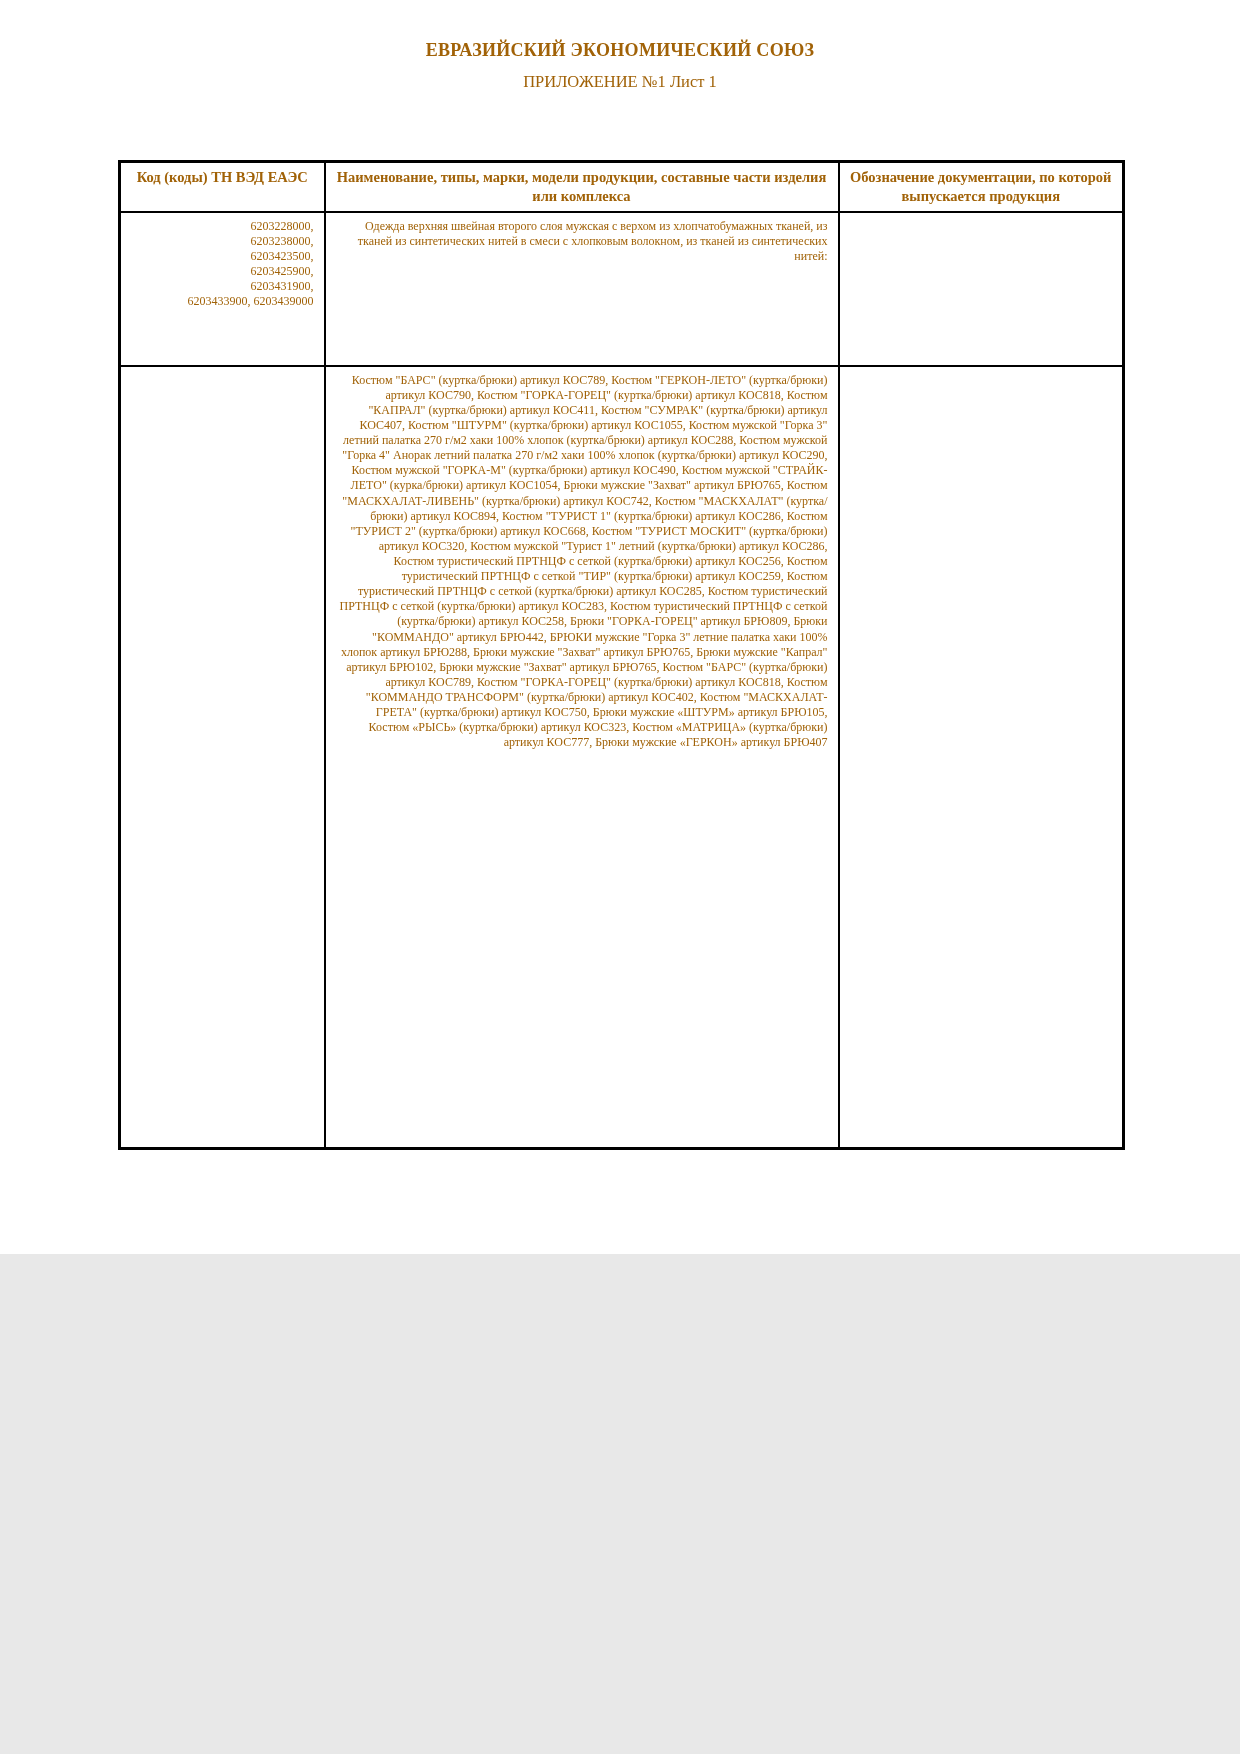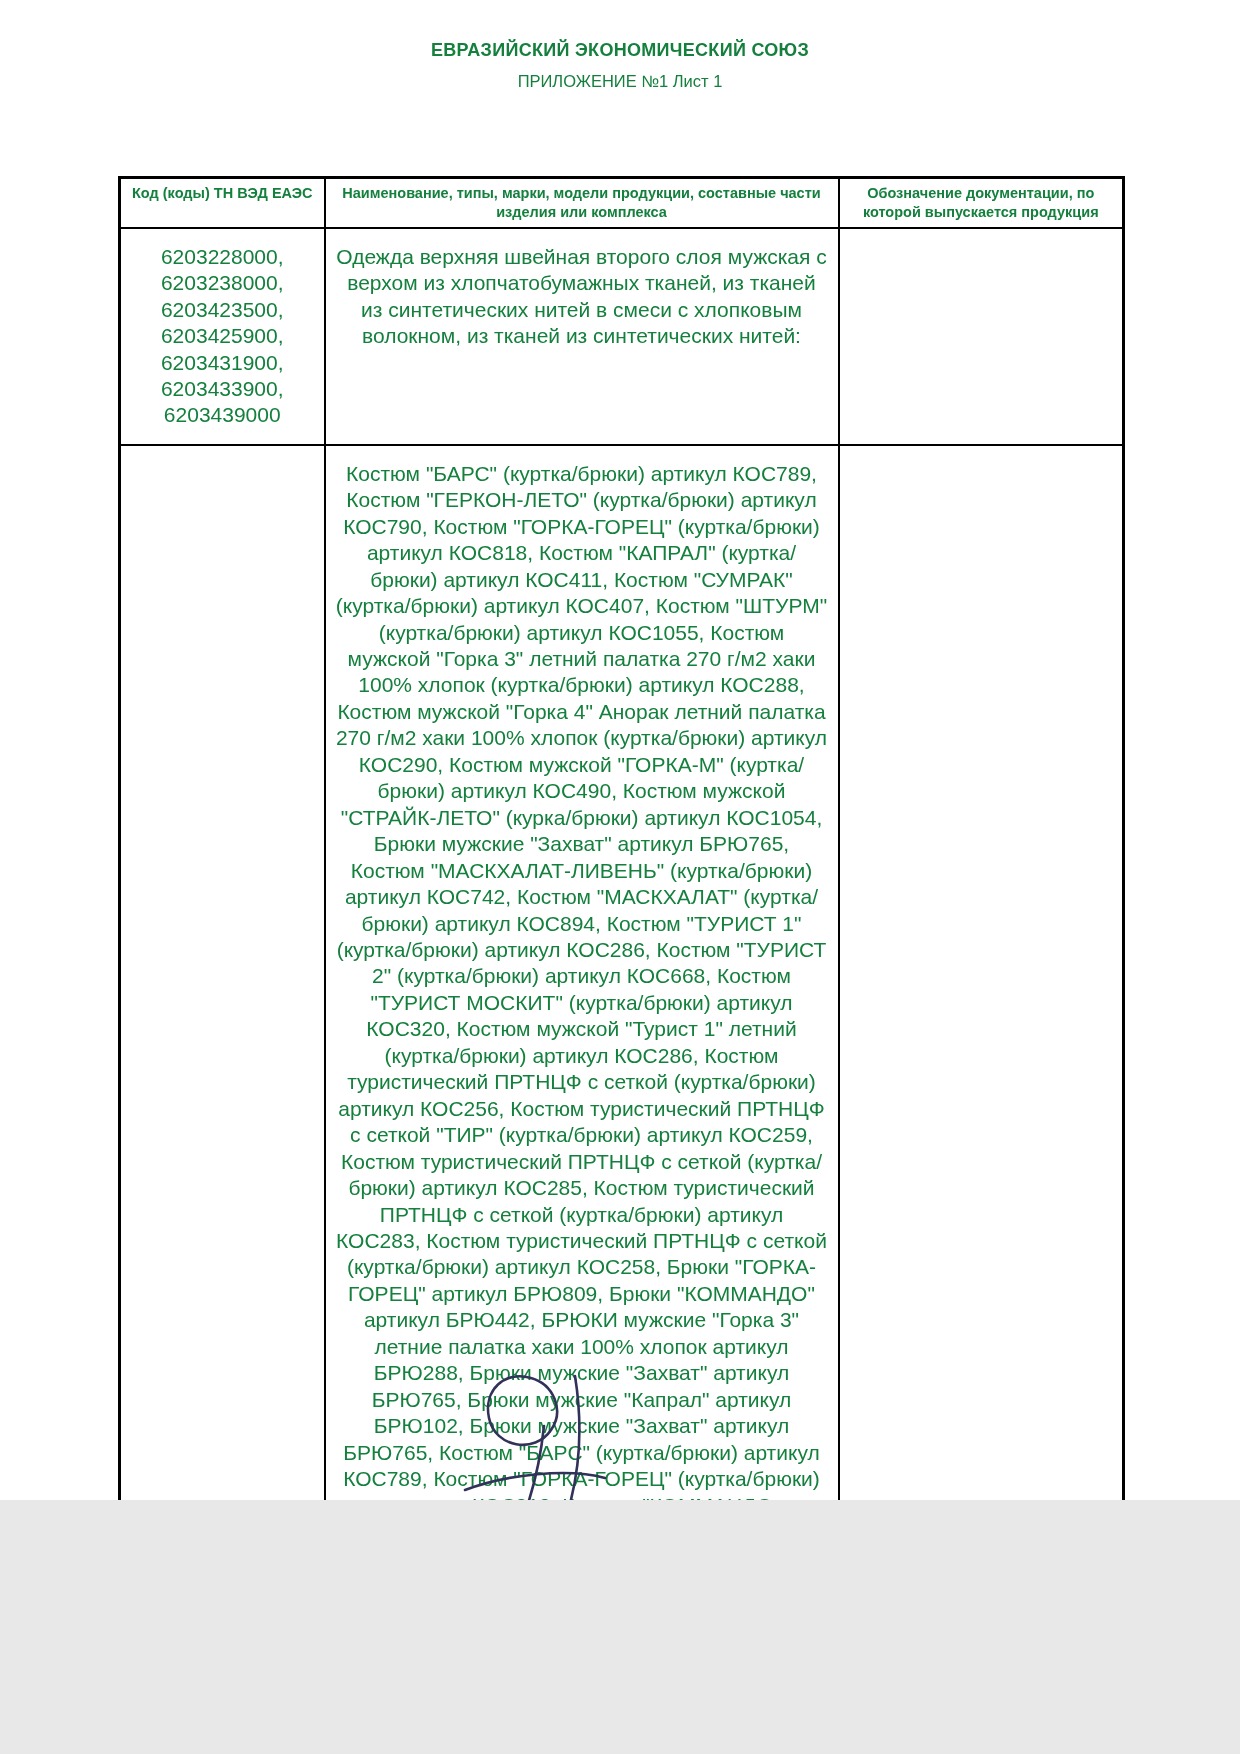--- a/index.html
+++ b/index.html
@@ -1,45 +1,45 @@
 <!DOCTYPE html>
 <html><head>
 <meta charset="utf-8">
 <style>
   html,body { margin:0; padding:0; background:#e8e8e8; }
   .page {
     position:relative;
-    width:1240px; height:1500px;
+    width:1240px; height:1254px;
     margin:0 auto;
     background:#ffffff;
-    font-family:Liberation Sans, sans-serif;
-    color:#15803d;
+    font-family:Liberation Serif, serif;
+    color:#a16207;
     overflow:hidden;
   }
   .hdr { position:absolute; left:0; width:1240px; text-align:center; }
   .hdr-union   { top:40px;  font-size:18px; font-weight:bold; letter-spacing:0.3px; }
   .hdr-app     { top:72px;  font-size:16.5px; }
   .hdr-decl    { top:96px;  font-size:16.5px; }
   .hdr-sub     { top:122px; font-size:16px; }
 
   table.doc {
     position:absolute; left:118px; top:160px;
     width:1004px;
     border-collapse:collapse;
     table-layout:fixed;
   }
-  table.doc, table.doc th, table.doc td { border:2px solid #000;margin-top:16px; }
+  table.doc, table.doc th, table.doc td { border:2px solid #000; }
   table.doc { border-width:3px; }
   table.doc th {
     font-size:14.5px; font-weight:bold; text-align:center;
     padding:5px 8px; vertical-align:top; line-height:1.3;
   }
   table.doc td {
-    font-size:21px; text-align:center;
-    padding:15px 10px; vertical-align:top; line-height:1.26;
+    font-size:12px; text-align:right;
+    padding:6px 10px; vertical-align:top; line-height:1.26;
   }
   .col-codes { width:205px; }
   .col-desc  { width:514px; }
   .col-docs  { width:285px; }
   td.codes { white-space:pre-line; }
   tr.row1 td { height:140px; }
   tr.row2 td { height:768px; }
 
   .foot-label { position:absolute; left:135px; top:1602px; font-size:17px;text-align:right; }
   .sig-line   { position:absolute; left:408px; top:1633px; width:228px; height:2px; background:#000; }

